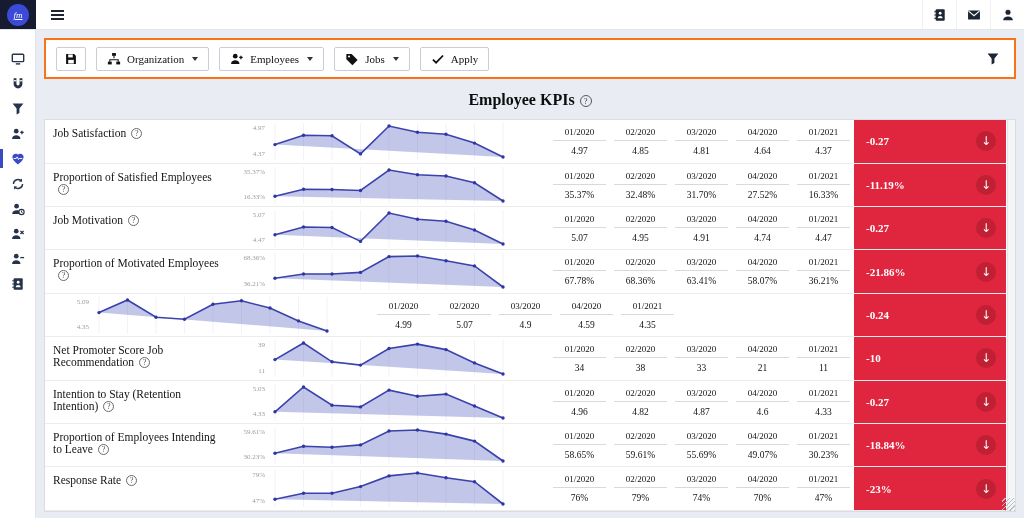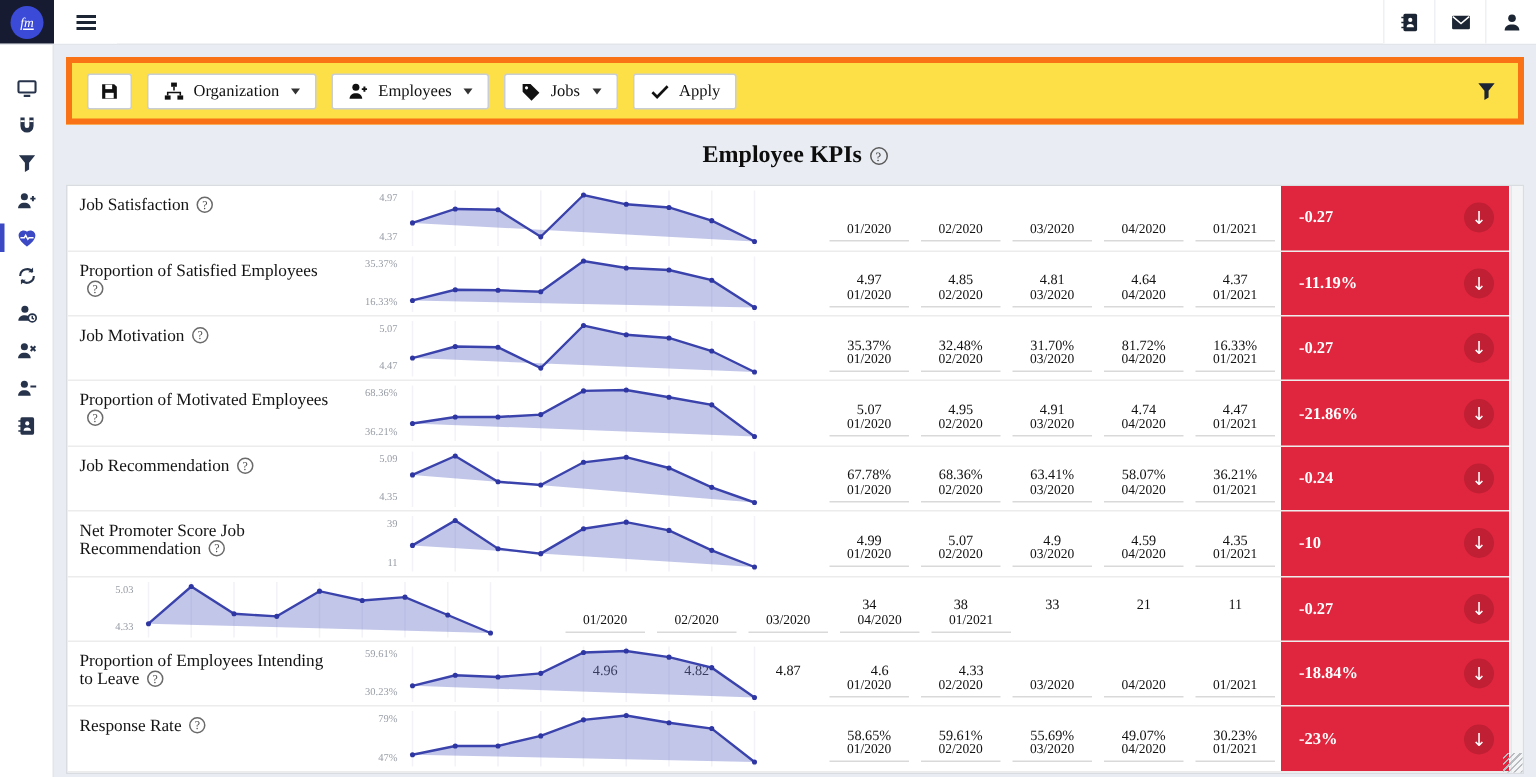--- a/index.html
+++ b/index.html
@@ -31,21 +31,21 @@
     border-right:1px solid #e2e5e9; padding-top:16px; z-index:10; }
   .side-item { height:25px; display:flex; align-items:center; justify-content:center;
     color:#26334a; cursor:pointer; position:relative; }
   .side-item.active { color:#3b49c4; }
   .side-item.active::before { content:""; position:absolute; left:0; top:3px; bottom:3px;
     width:3px; background:#3b49c4; }
 
   
   .content { position:absolute; top:30px; left:36px; right:0; bottom:0; padding:8px 8px 0 8px; }
 
-  .toolbar-card { background:#fde047; border:4px solid #f97316; padding:7px 10px 6px; position:relative; }
+  .toolbar-card { background:#ffffff; border:2px solid #f97316; padding:7px 10px 6px; position:relative; }
   .btn-row { display:flex; gap:10px; align-items:center; }
   .tbtn { display:inline-flex; align-items:center; gap:6px; background:#fff;
     border:1px solid #c9ced4; border-radius:2px; padding:4px 10px;
     font-size:11px; font-family:inherit; color:#111; cursor:pointer; line-height:1.3; }
   .tbtn.icon-only { padding:4px 7px; }
   .caret { width:0; height:0; border-left:3.5px solid transparent; border-right:3.5px solid transparent;
     border-top:4px solid #333; margin-left:2px; }
   .filter-btn { position:absolute; right:12px; top:10px; border:none; background:transparent;
     color:#1c2533; cursor:pointer; padding:2px; }
   .hint { margin-top:6px; font-size:10.5px; display:flex; align-items:center; gap:5px; color:#111; }
@@ -60,21 +60,21 @@
   .table-card { background:#fff; border:1px solid #d9dde2; position:relative; padding-right:9px; }
   .krow { display:flex; height:43.4px; border-bottom:1px solid #ececec; }
   .krow:last-child { border-bottom:none; }
   .klabel { width:176px; padding:7px 0 0 8px; font-size:11.5px; color:#141414; }
   .kaxis { width:48px; position:relative; }
   .kaxis span { position:absolute; right:4px; font-size:7px; color:#989da6; }
   .amax { top:4px; } .amin { bottom:5px; }
   .kspark { width:246px; padding-top:2px; }
   .kcols { flex:1; display:flex; padding-left:34px; }
   .kcol { width:61px; text-align:center; }
-  .kdate { font-size:9px; color:#111; padding:7px 0 3px; border-bottom:1px solid #d9d9d9; margin:16px 4px; }
+  .kdate { font-size:9px; color:#111; padding:7px 0 3px; border-bottom:1px solid #d9d9d9; margin:0 4px; }
   .kval { font-size:9.5px; color:#111; padding-top:5px; }
   .kdelta { width:152px; background:#e0263f; color:#fff; position:relative;
     display:flex; align-items:center; padding-left:12px; font-weight:bold; font-size:11px; }
   .darr { position:absolute; right:10px; top:50%; transform:translateY(-50%);
     width:20px; height:20px; border-radius:50%; background:#c01f34; color:#fff; border:none;
     font-size:12px; line-height:1; cursor:pointer; display:flex; align-items:center; justify-content:center;
     font-family:"DejaVu Sans",sans-serif; }
   .vscroll { position:absolute; top:0; right:0; bottom:0; width:8px;
     background:#f4f5f7; border-left:1px solid #e4e6e9; cursor:pointer; }
   .grip { position:absolute; right:0; bottom:0; width:13px; height:13px;
@@ -335,21 +335,21 @@
           <div class="kcol">
             <div class="kdate">02/2020</div>
             <div class="kval">32.48%</div>
           </div>
           <div class="kcol">
             <div class="kdate">03/2020</div>
             <div class="kval">31.70%</div>
           </div>
           <div class="kcol">
             <div class="kdate">04/2020</div>
-            <div class="kval">81.72%</div>
+            <div class="kval">27.52%</div>
           </div>
           <div class="kcol">
             <div class="kdate">01/2021</div>
             <div class="kval">16.33%</div>
           </div>
         </div>
         <div class="kdelta">
           <span>-11.19%</span>
           <button class="darr">↓</button>
         </div>
@@ -458,21 +458,20 @@
             <div class="kdate">01/2021</div>
             <div class="kval">36.21%</div>
           </div>
         </div>
         <div class="kdelta">
           <span>-21.86%</span>
           <button class="darr">↓</button>
         </div>
       </div>
       <div class="krow">
-        <div class="klabel"><span>Job Recommendation</span><span class="q row-q">?</span></div>
         <div class="kaxis">
           <span class="amax">5.09</span>
           <span class="amin">4.35</span>
         </div>
         <div class="kspark"><svg width="240" height="39" viewBox="0 0 240 39">
             <line x1="6" y1="1" x2="6" y2="38" stroke="#f2f2f7" stroke-width="1"></line>
             <line x1="34.5" y1="1" x2="34.5" y2="38" stroke="#f2f2f7" stroke-width="1"></line>
             <line x1="63" y1="1" x2="63" y2="38" stroke="#f2f2f7" stroke-width="1"></line>
             <line x1="91.5" y1="1" x2="91.5" y2="38" stroke="#f2f2f7" stroke-width="1"></line>
             <line x1="120" y1="1" x2="120" y2="38" stroke="#f2f2f7" stroke-width="1"></line>
@@ -568,20 +567,21 @@
             <div class="kdate">01/2021</div>
             <div class="kval">11</div>
           </div>
         </div>
         <div class="kdelta">
           <span>-10</span>
           <button class="darr">↓</button>
         </div>
       </div>
       <div class="krow">
+        <div class="klabel"><span>Intention to Stay (Retention Intention)</span><span class="q row-q">?</span></div>
         <div class="kaxis">
           <span class="amax">5.03</span>
           <span class="amin">4.33</span>
         </div>
         <div class="kspark"><svg width="240" height="39" viewBox="0 0 240 39">
             <line x1="6" y1="1" x2="6" y2="38" stroke="#f2f2f7" stroke-width="1"></line>
             <line x1="34.5" y1="1" x2="34.5" y2="38" stroke="#f2f2f7" stroke-width="1"></line>
             <line x1="63" y1="1" x2="63" y2="38" stroke="#f2f2f7" stroke-width="1"></line>
             <line x1="91.5" y1="1" x2="91.5" y2="38" stroke="#f2f2f7" stroke-width="1"></line>
             <line x1="120" y1="1" x2="120" y2="38" stroke="#f2f2f7" stroke-width="1"></line>

